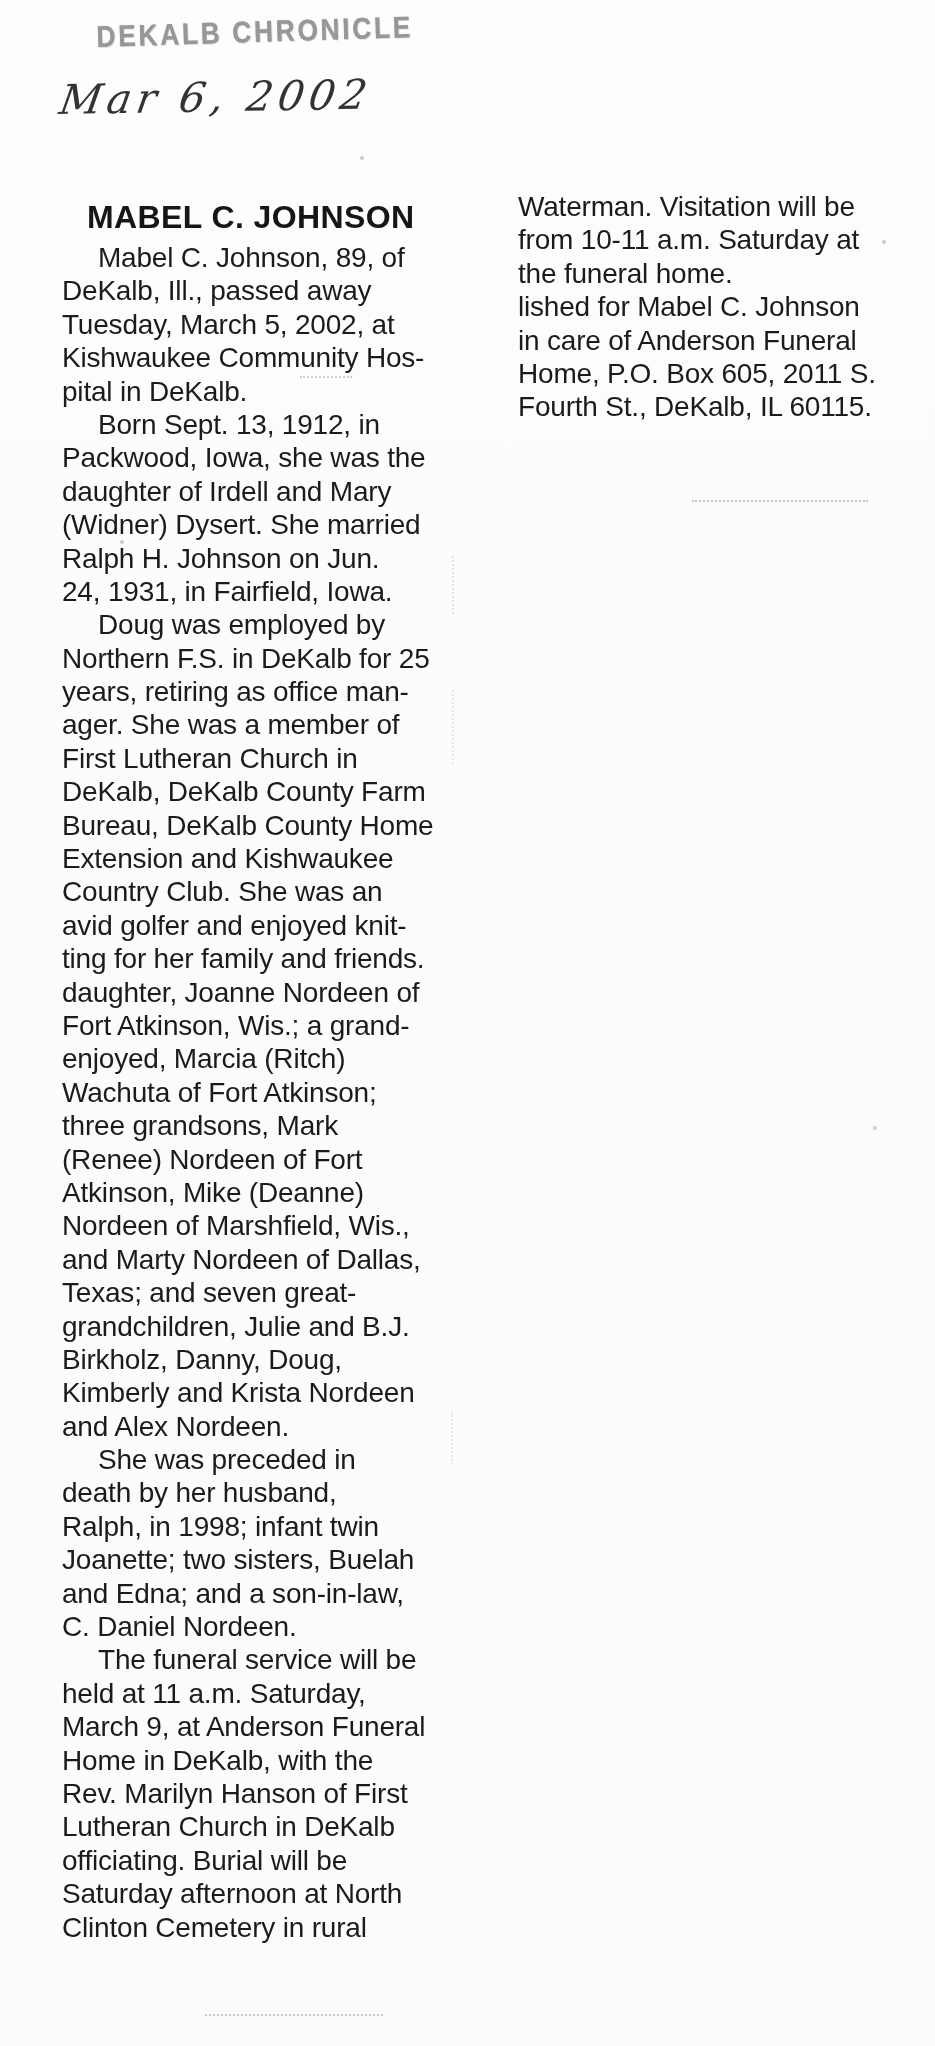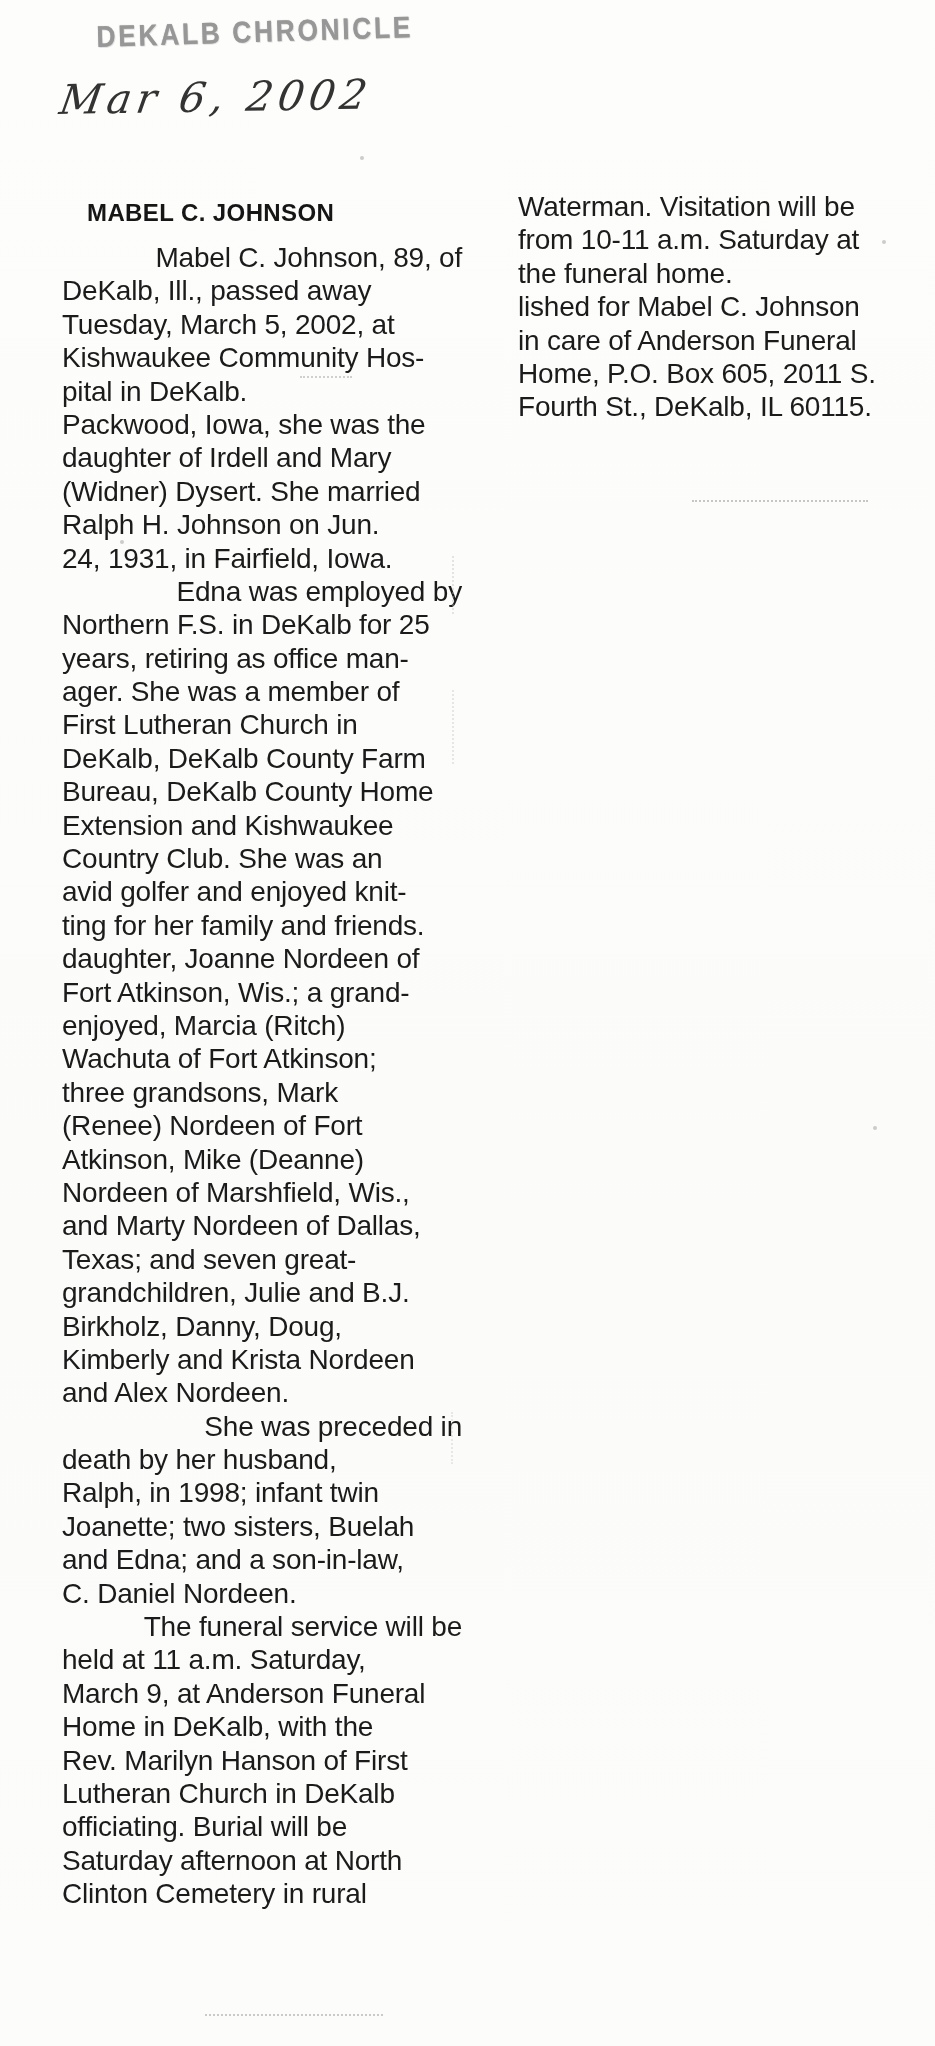--- a/index.html
+++ b/index.html
@@ -23,31 +23,31 @@
   .handwriting{
     position:absolute;left:64px;top:76px;
     font-family:"DejaVu Serif","Liberation Serif",serif;
     font-style:italic;font-size:41px;letter-spacing:5px;
     color:#333;transform:skewX(-10deg) rotate(-1deg);transform-origin:left top;
     white-space:nowrap;
   }
   
   .obit-title{
     position:absolute;left:87px;top:199px;
-    font-size:24px;font-weight:700;letter-spacing:.4px;color:#161616;
+    font-size:32px;font-weight:700;letter-spacing:.4px;color:#161616;
     white-space:nowrap;
   }
   .col{position:absolute;color:#1b1b1b;}
   .col-left{left:62px;top:241px;width:400px;}
   .col-right{left:518px;top:190px;width:402px;}
   .line{
     font-size:28px;line-height:33.4px;height:33.4px;
     letter-spacing:-.2px;white-space:nowrap;color:#1b1b1b;
   }
-  .line.ind{padding-left:36px;text-align:right;}
+  .line.ind{padding-left:36px;}
   
   .artifact{position:absolute;border-top:2px dotted #9a9a9a;}
   .artifact.v{border-top:none;border-left:2px dotted #b5b5b5;}
   .a-right-trail{left:692px;top:500px;width:176px;opacity:.55;}
   .a-left-trail{left:205px;top:2014px;width:178px;opacity:.5;}
   .a-dekalb-dots{left:300px;top:376px;width:52px;opacity:.45;}
   .a-gutter-1{left:452px;top:556px;height:58px;opacity:.35;}
   .a-gutter-2{left:452px;top:690px;height:74px;opacity:.3;}
   .a-gutter-3{left:451px;top:1412px;height:52px;opacity:.28;}
   .speck{position:absolute;width:4px;height:4px;border-radius:50%;background:#9c9c9c;opacity:.5;}
@@ -62,26 +62,27 @@
   <div class="handwriting">Mar 6, 2002</div>
 
   <div class="obit-title">MABEL C. JOHNSON</div>
 
   <div class="col col-left">
       <div class="line ind">Mabel C. Johnson, 89, of</div>
       <div class="line">DeKalb, Ill., passed away</div>
       <div class="line">Tuesday, March 5, 2002, at</div>
       <div class="line">Kishwaukee Community Hos-</div>
       <div class="line">pital in DeKalb.</div>
+      <div class="line ind">Born Sept. 13, 1912, in</div>
       <div class="line">Packwood, Iowa, she was the</div>
       <div class="line">daughter of Irdell and Mary</div>
       <div class="line">(Widner) Dysert. She married</div>
       <div class="line">Ralph H. Johnson on Jun.</div>
       <div class="line">24, 1931, in Fairfield, Iowa.</div>
-      <div class="line ind">Edna was employed by</div>
+      <div class="line ind">Doug was employed by</div>
       <div class="line">Northern F.S. in DeKalb for 25</div>
       <div class="line">years, retiring as office man-</div>
       <div class="line">ager. She was a member of</div>
       <div class="line">First Lutheran Church in</div>
       <div class="line">DeKalb, DeKalb County Farm</div>
       <div class="line">Bureau, DeKalb County Home</div>
       <div class="line">Extension and Kishwaukee</div>
       <div class="line">Country Club. She was an</div>
       <div class="line">avid golfer and enjoyed knit-</div>
       <div class="line">ting for her family and friends.</div>

